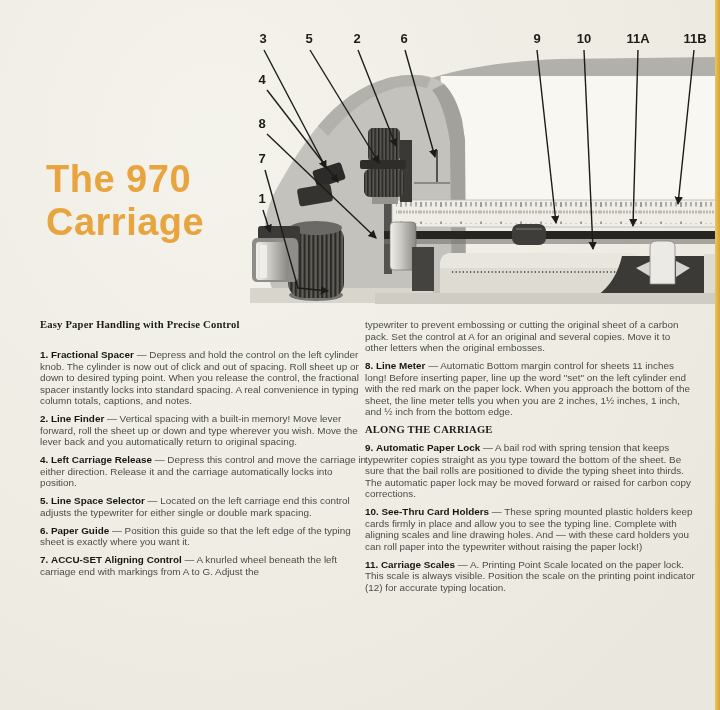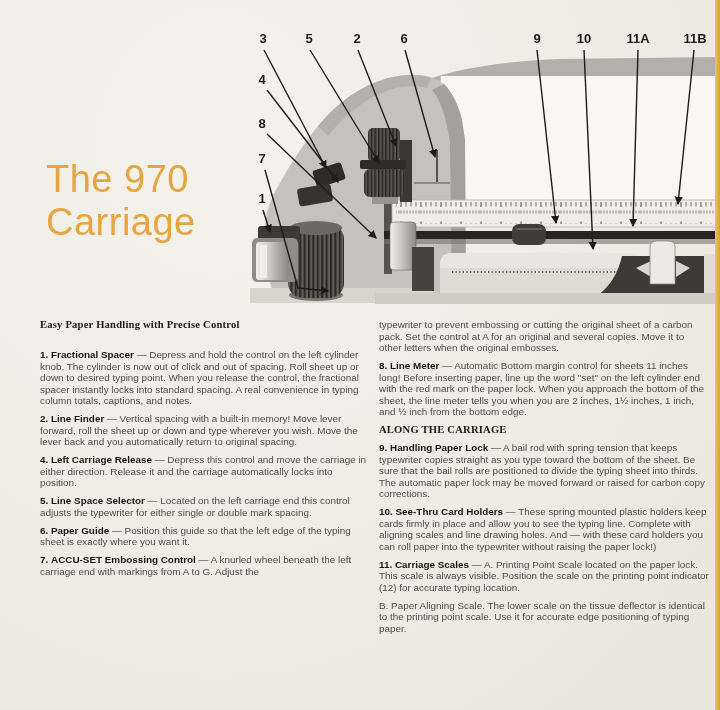--- a/index.html
+++ b/index.html
@@ -3,27 +3,27 @@
 <meta charset="utf-8">
 <style>
   html,body{margin:0;padding:0;}
   body{width:720px;height:710px;font-family:"Liberation Sans",sans-serif;}
   .page{position:relative;width:720px;height:710px;background:#f1efe5;overflow:hidden;}
   .page::after{content:"";position:absolute;inset:0;pointer-events:none;
     background:radial-gradient(ellipse at 30% 20%, rgba(255,255,255,.25), rgba(0,0,0,.03) 90%);}
   .edge-strip{position:absolute;top:0;right:0;bottom:0;width:5px;
     background:linear-gradient(to right,#e9c565,#d8a22e);z-index:5;}
   .title{position:absolute;left:46px;top:158px;margin:0;font-size:38px;line-height:43px;
-    font-weight:400;letter-spacing:.5px;color:#e8a43e;z-index:2;}
+    font-weight:700;letter-spacing:.5px;color:#e8a43e;z-index:2;}
   .title span{display:block;}
   .figure-layer{position:absolute;left:0;top:0;z-index:1;}
   .callout-num{font-family:"Liberation Sans",sans-serif;font-size:13px;font-weight:bold;fill:#1d1c1a;}
   .col{position:absolute;top:319px;z-index:2;color:#4c4b48;}
   .col-left{left:40px;width:331px;}
-  .col-right{left:379px;width:330px;}
+  .col-right{left:365px;width:330px;}
   .sec-head{font-size:10.6px;font-weight:bold;color:#1c1b19;margin:0 0 7px;letter-spacing:.2px;font-family:Liberation Serif, serif;}
   .intro-head{margin:0 0 19px;}
   .along-head{margin:5px 0 7px;}
   .item{font-size:9.9px;line-height:11.5px;margin:0 0 6.5px;}
   .lead{font-weight:bold;color:#171614;}
 </style>
 </head>
 <body>
 
 <div class="page">
@@ -184,28 +184,27 @@
   </svg>
 
   <div class="col col-left">
     <h2 class="sec-head intro-head">Easy Paper Handling with Precise Control</h2>
 
     <p class="item"><span class="lead">1.</span> <span class="lead">Fractional Spacer</span> <span>— Depress and hold the control on the left cylinder knob. The cylinder is now out of click and out of spacing. Roll sheet up or down to desired typing point. When you release the control, the fractional spacer instantly locks into standard spacing. A real convenience in typing column totals, captions, and notes.</span></p>
     <p class="item"><span class="lead">2.</span> <span class="lead">Line Finder</span> <span>— Vertical spacing with a built-in memory! Move lever forward, roll the sheet up or down and type wherever you wish. Move the lever back and you automatically return to original spacing.</span></p>
     <p class="item"><span class="lead">4.</span> <span class="lead">Left Carriage Release</span> <span>— Depress this control and move the carriage in either direction. Release it and the carriage automatically locks into position.</span></p>
     <p class="item"><span class="lead">5.</span> <span class="lead">Line Space Selector</span> <span>— Located on the left carriage end this control adjusts the typewriter for either single or double mark spacing.</span></p>
     <p class="item"><span class="lead">6.</span> <span class="lead">Paper Guide</span> <span>— Position this guide so that the left edge of the typing sheet is exactly where you want it.</span></p>
-    <p class="item"><span class="lead">7.</span> <span class="lead">ACCU-SET Embossing Control</span> <span>— A knurled wheel beneath the left carriage end with markings from A to G. Adjust the</span></p>
+    <p class="item"><span class="lead">7.</span> <span class="lead">ACCU-SET Aligning Control</span> <span>— A knurled wheel beneath the left carriage end with markings from A to G. Adjust the</span></p>
   </div>
 
   <div class="col col-right">
     <p class="item"><span>typewriter to prevent embossing or cutting the original sheet of a carbon pack. Set the control at A for an original and several copies. Move it to other letters when the original embosses.</span></p>
 
     <p class="item"><span class="lead">8.</span> <span class="lead">Line Meter</span> <span>— Automatic Bottom margin control for sheets 11 inches long! Before inserting paper, line up the word "set" on the left cylinder end with the red mark on the paper lock. When you approach the bottom of the sheet, the line meter tells you when you are 2 inches, 1½ inches, 1 inch, and ½ inch from the bottom edge.</span></p>
 
     <h3 class="sec-head along-head">ALONG THE CARRIAGE</h3>
 
-    <p class="item"><span class="lead">9.</span> <span class="lead">Handling Paper Lock</span> <span>— A bail rod with spring tension that keeps typewriter copies straight as you type toward the bottom of the sheet. Be sure that the bail rolls are positioned to divide the typing sheet into thirds. The automatic paper lock may be moved forward or raised for carbon copy corrections.</span></p>
+    <p class="item"><span class="lead">9.</span> <span class="lead">Automatic Paper Lock</span> <span>— A bail rod with spring tension that keeps typewriter copies straight as you type toward the bottom of the sheet. Be sure that the bail rolls are positioned to divide the typing sheet into thirds. The automatic paper lock may be moved forward or raised for carbon copy corrections.</span></p>
     <p class="item"><span class="lead">10.</span> <span class="lead">See-Thru Card Holders</span> <span>— These spring mounted plastic holders keep cards firmly in place and allow you to see the typing line. Complete with aligning scales and line drawing holes. And — with these card holders you can roll paper into the typewriter without raising the paper lock!)</span></p>
     <p class="item"><span class="lead">11.</span> <span class="lead">Carriage Scales</span> <span>— A.  Printing Point Scale located on the paper lock. This scale is always visible. Position the scale on the printing point indicator (12) for accurate typing location.</span></p>
-    <p class="item"><span>B.  Paper Aligning Scale. The lower scale on the tissue deflector is identical to the printing point scale. Use it for accurate edge positioning of typing paper.</span></p>
   </div>
 </div>
 
 </body></html>

